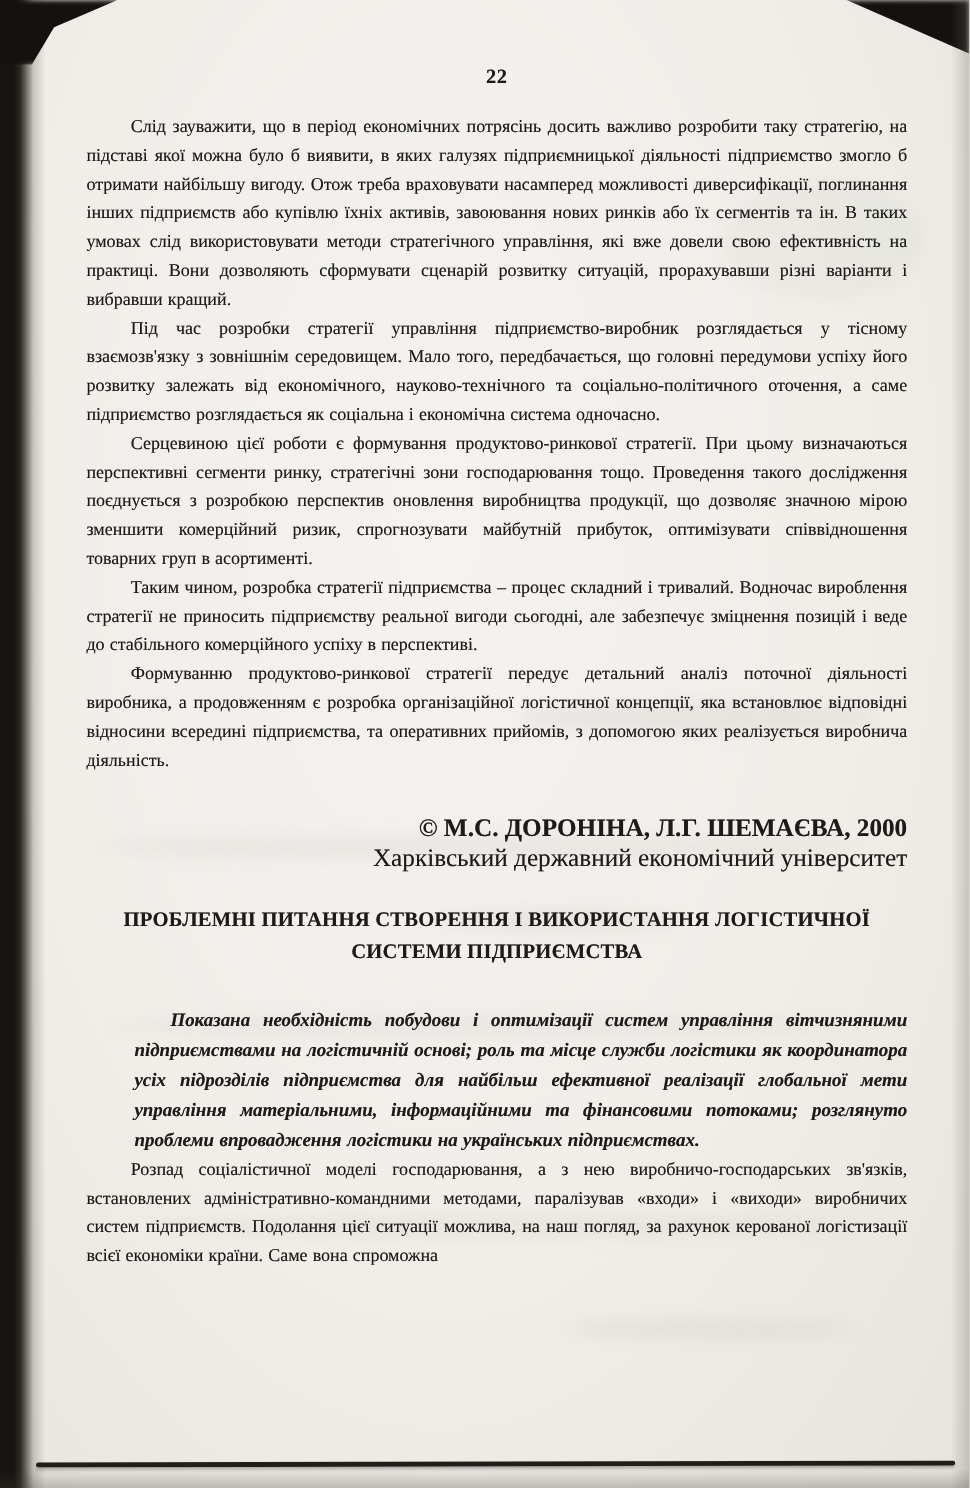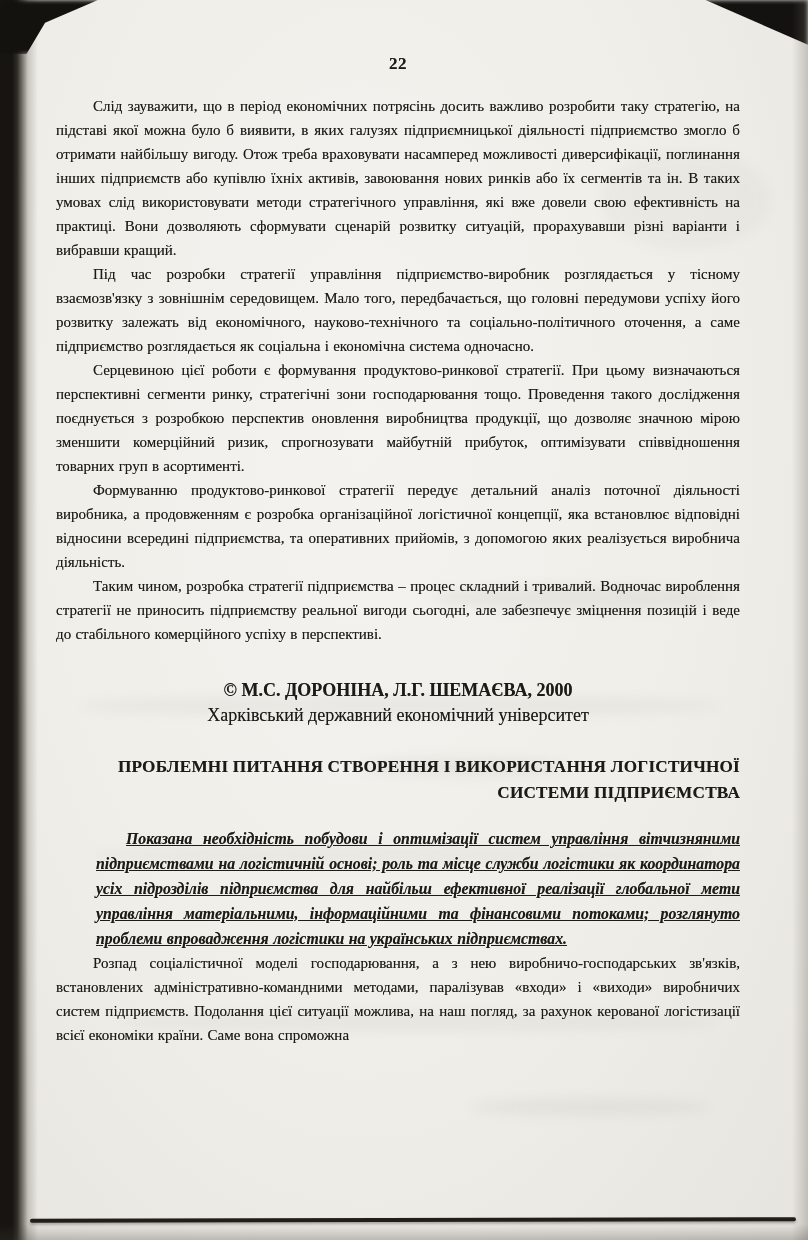--- a/index.html
+++ b/index.html
@@ -66,64 +66,63 @@
   .s2 { left:  80px; top: 695px; width: 640px; height: 22px; opacity: .08; }
   .s3 { left: 360px; top: 758px; width: 210px; height: 18px; }
   .s4 { left:  90px; top: 845px; width: 620px; height: 20px; opacity: .07; }
   .s5 { left: 120px; top: 1012px; width: 600px; height: 20px; opacity: .08; }
   .s6 { left: 470px; top: 1098px; width: 240px; height: 18px; opacity: .09; }
   .s7 { left: 600px; top: 150px; width: 170px; height: 100px; opacity: .05; }
 
   
   .content {
     position: absolute;
-    left: 56px; top: 54px;
+    left: 72px; top: 54px;
     width: 684px;
     text-shadow: 0 0 .5px rgba(29,27,23,.55);
   }
   .page-number {
     text-align: center;
     font-size: 17px;
     font-weight: 700;
     letter-spacing: .5px;
     margin: 0 0 20px 0;
   }
   p.body {
     margin: 0;
     font-size: 15px;
     line-height: 24px;
     text-align: justify;
     text-indent: 37px;
     word-spacing: .5px;
   }
   .attribution {
     margin-top: 32px;
-    text-align: center;
-    font-size: 18px;
+    text-align: right;
+    font-size: 21px;
     line-height: 25px;
   }
   .attribution .copyright { font-weight: 600; }
   h1.title {
     margin: 26px 0 16px 0;
-    text-align: right;
+    text-align: center;
     font-size: 17.2px;
     font-weight: 700;
     line-height: 26px;
     letter-spacing: .2px;
   }
   p.abstract {
-    margin: 20px 0 0 40px;
+    margin: 32px 0 0 40px;
     font-size: 15.8px;
     font-weight: 700;
     font-style: italic;
     line-height: 25px;
     text-align: justify;
     text-indent: 30px;
     word-spacing: .5px;
-    text-decoration: underline;
   }
   p.opening { }
 </style>
 </head>
 <body>
 
 <div class="page">
 
   <div class="artifact left-band"></div>
   <div class="artifact corner-tl"></div>
@@ -139,22 +138,22 @@
   <div class="artifact bottom-rule"></div>
   <div class="artifact bottom-shade"></div>
 
   <div class="content">
 
     <div class="page-number">22</div>
 
     <p class="body">Слід зауважити, що в період економічних потрясінь досить важливо розробити таку стратегію, на підставі якої можна було б виявити, в яких галузях підприємницької діяльності підприємство змогло б отримати найбільшу вигоду. Отож треба враховувати насамперед можливості диверсифікації, поглинання інших підприємств або купівлю їхніх активів, завоювання нових ринків або їх сегментів та ін. В таких умовах слід використовувати методи стратегічного управління, які вже довели свою ефективність на практиці. Вони дозволяють сформувати сценарій розвитку ситуацій, прорахувавши різні варіанти і вибравши кращий.</p>
     <p class="body">Під час розробки стратегії управління підприємство-виробник розглядається у тісному взаємозв'язку з зовнішнім середовищем. Мало того, передбачається, що головні передумови успіху його розвитку залежать від економічного, науково-технічного та соціально-політичного оточення, а саме підприємство розглядається як соціальна і економічна система одночасно.</p>
     <p class="body">Серцевиною цієї роботи є формування продуктово-ринкової стратегії. При цьому визначаються перспективні сегменти ринку, стратегічні зони господарювання тощо. Проведення такого дослідження поєднується з розробкою перспектив оновлення виробництва продукції, що дозволяє значною мірою зменшити комерційний ризик, спрогнозувати майбутній прибуток, оптимізувати співвідношення товарних груп в асортименті.</p>
+    <p class="body">Таким чином, розробка стратегії підприємства – процес складний і тривалий. Водночас вироблення стратегії не приносить підприємству реальної вигоди сьогодні, але забезпечує зміцнення позицій і веде до стабільного комерційного успіху в перспективі.</p>
     <p class="body">Формуванню продуктово-ринкової стратегії передує детальний аналіз поточної діяльності виробника, а продовженням є розробка організаційної логістичної концепції, яка встановлює відповідні відносини всередині підприємства, та оперативних прийомів, з допомогою яких реалізується виробнича діяльність.</p>
-    <p class="body">Таким чином, розробка стратегії підприємства – процес складний і тривалий. Водночас вироблення стратегії не приносить підприємству реальної вигоди сьогодні, але забезпечує зміцнення позицій і веде до стабільного комерційного успіху в перспективі.</p>
 
     <div class="attribution">
       <div class="copyright">© М.С. ДОРОНІНА, Л.Г. ШЕМАЄВА, 2000</div>
       <div class="affiliation">Харківський державний економічний університет</div>
     </div>
 
     <h1 class="title">ПРОБЛЕМНІ ПИТАННЯ СТВОРЕННЯ І ВИКОРИСТАННЯ ЛОГІСТИЧНОЇ СИСТЕМИ ПІДПРИЄМСТВА</h1>
 
     <p class="abstract">Показана необхідність побудови і оптимізації систем управління вітчизняними підприємствами на логістичній основі; роль та місце служби логістики як координатора усіх підрозділів підприємства для найбільш ефективної реалізації глобальної мети управління матеріальними, інформаційними та фінансовими потоками; розглянуто проблеми впровадження логістики на українських підприємствах.</p>
 

